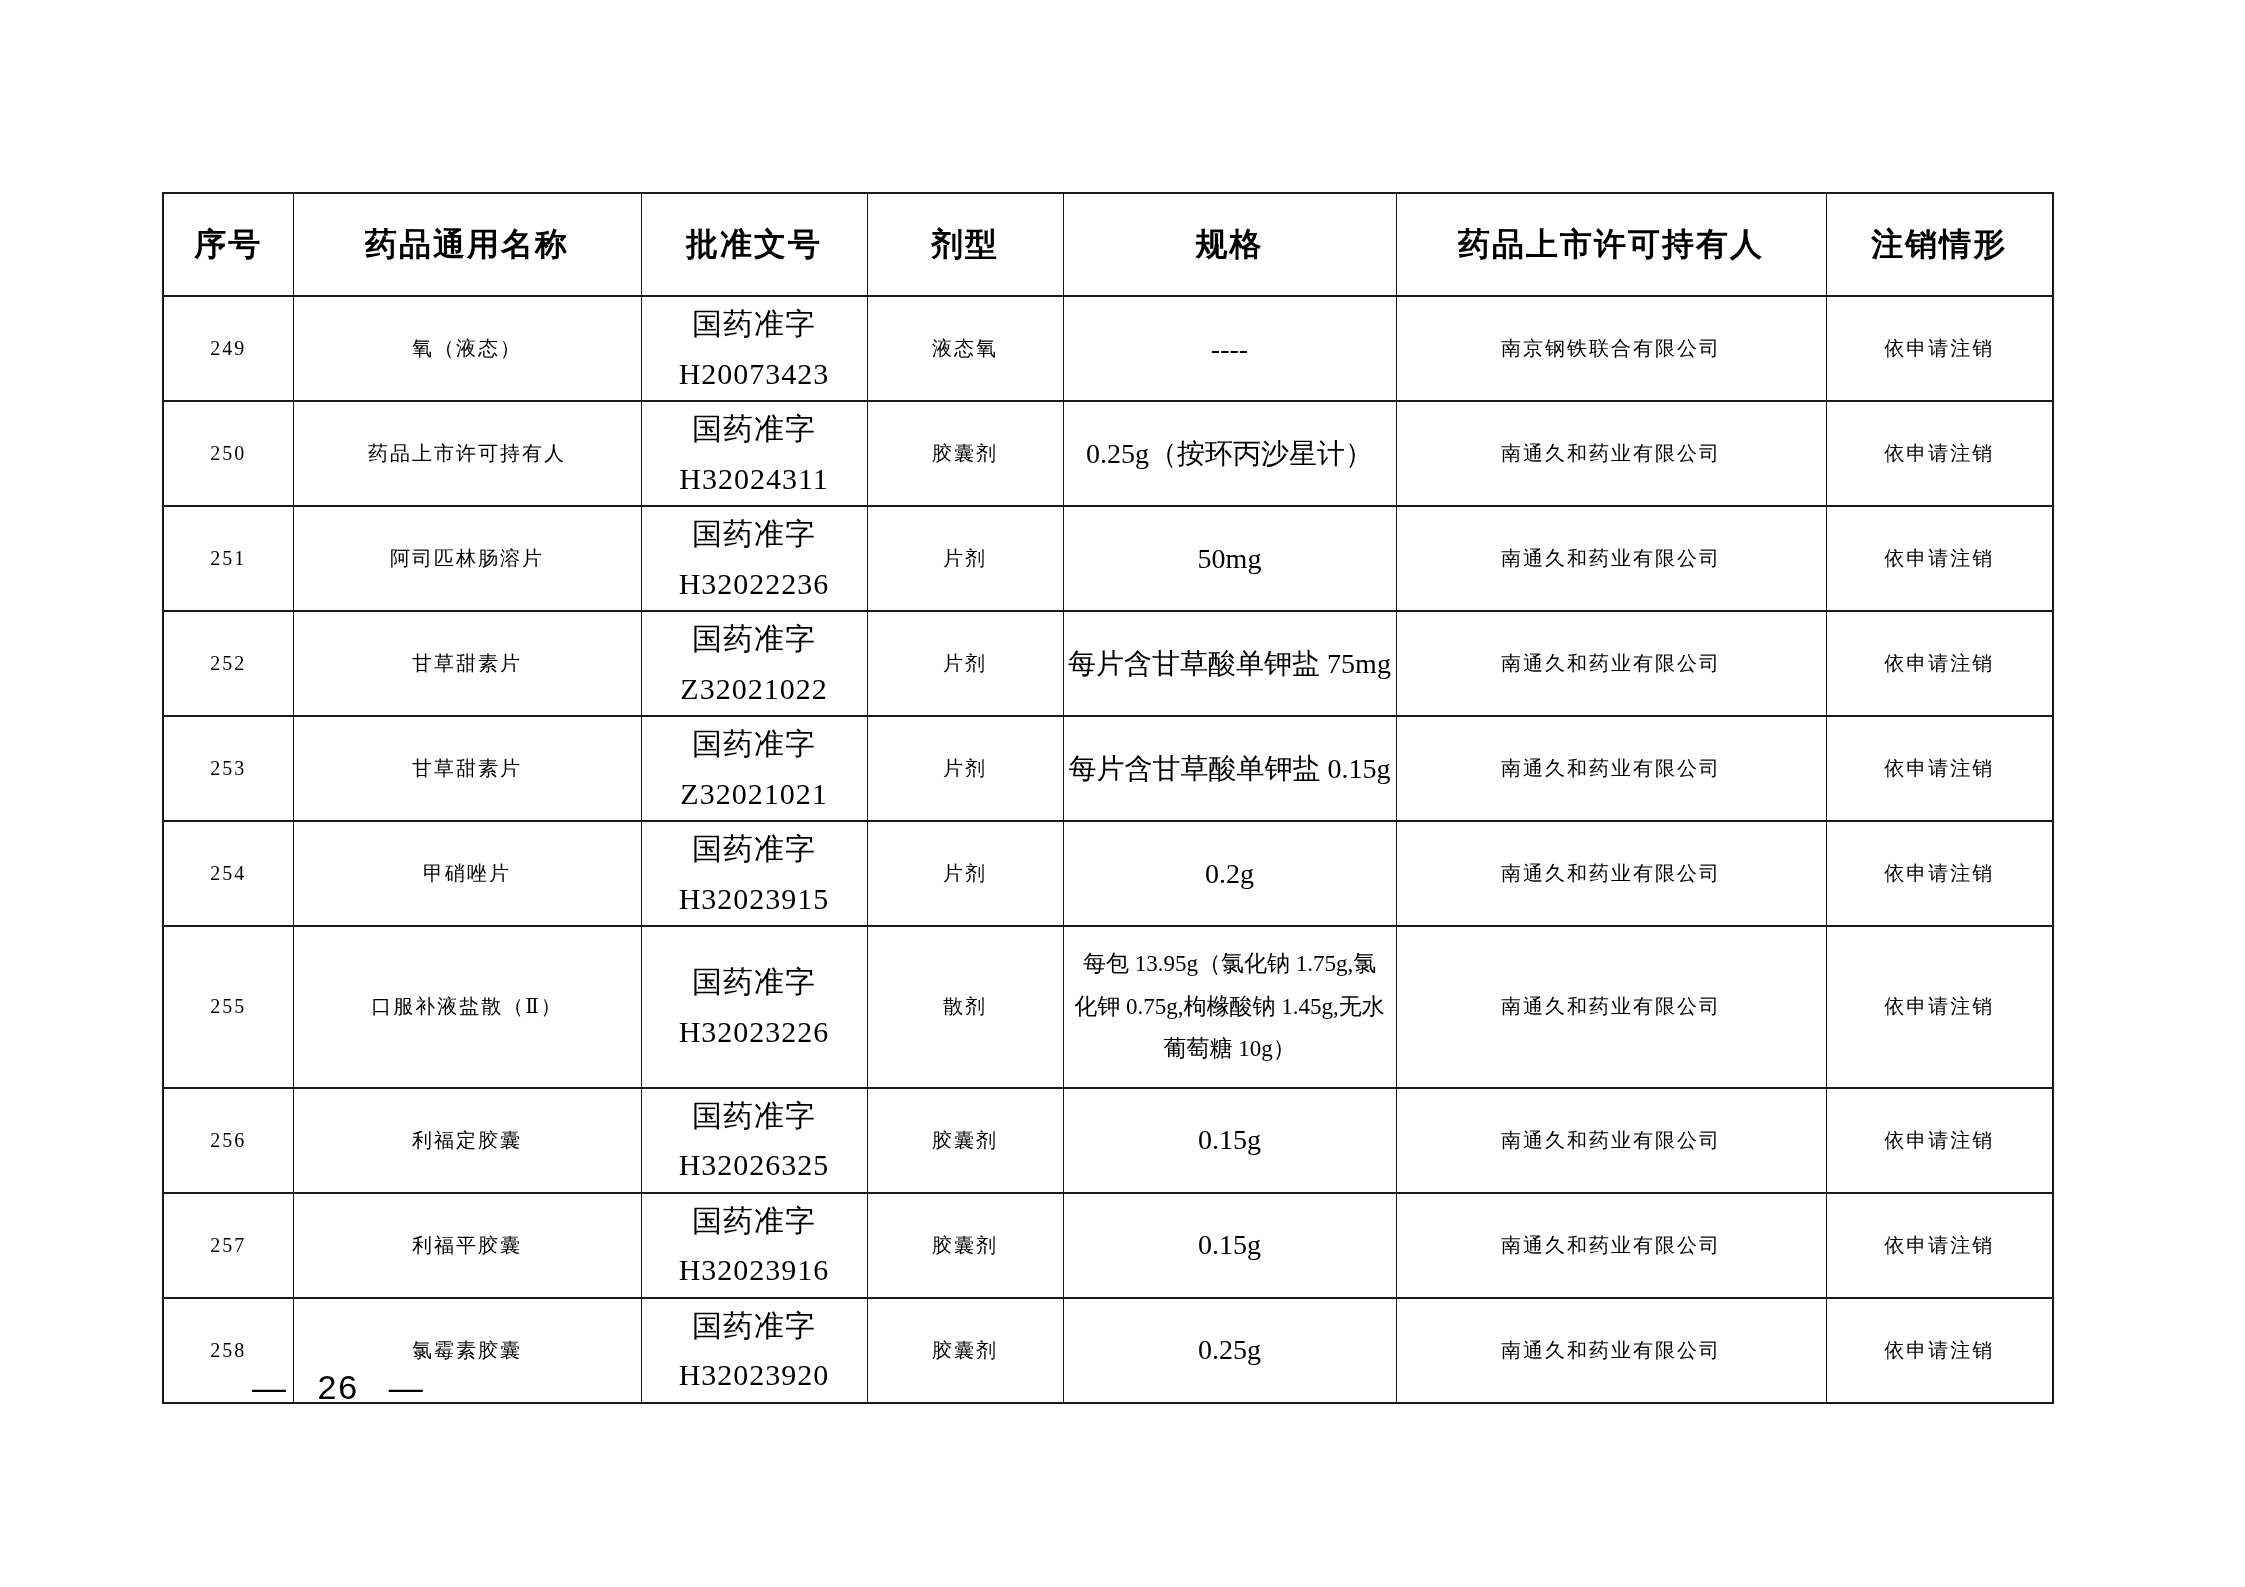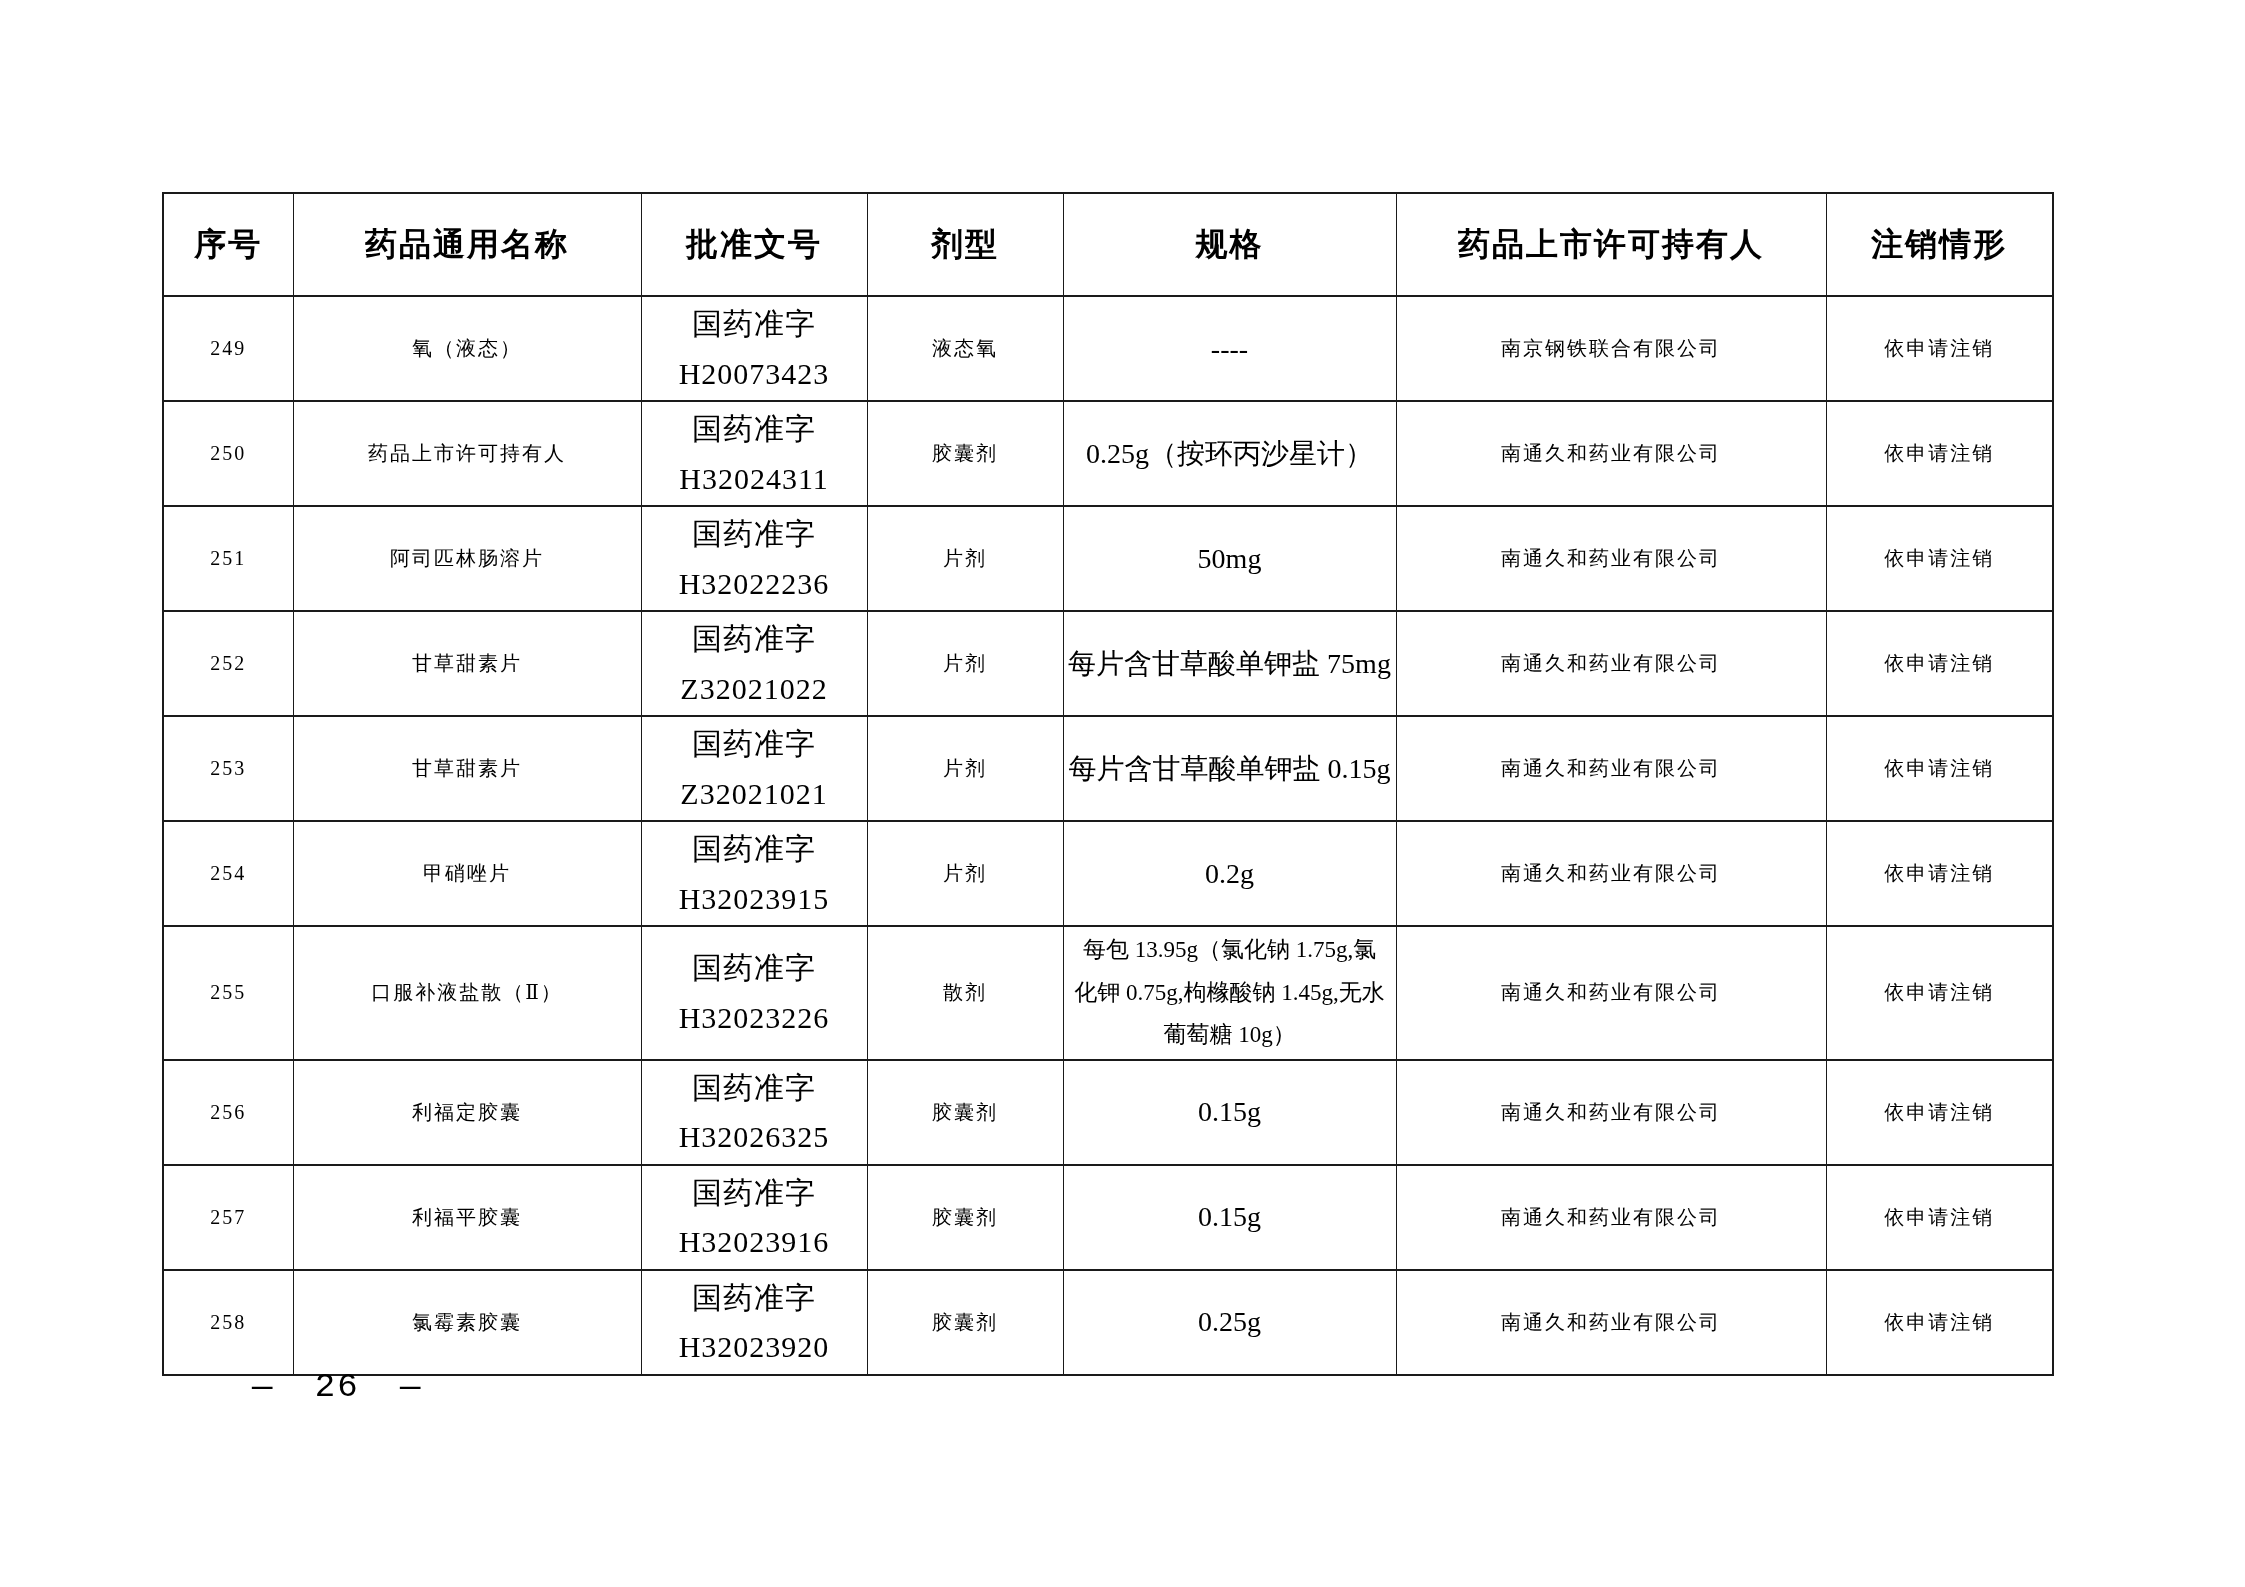--- a/index.html
+++ b/index.html
@@ -63,27 +63,27 @@
   }
   td.cell-spec {
     font-size: 28px;
     letter-spacing: 0;
     white-space: nowrap;
   }
   td.cell-spec.spec-small {
     font-size: 23px;
     line-height: 1.85;
     white-space: normal;
-    padding: 2px 8px;
+    padding: 16px 8px;
   }
   .page-number {
     position: absolute;
     left: 252px;
     top: 1368px;
-    font-family: Liberation Mono, monospace;
+    font-family: Liberation Sans, sans-serif;
     font-size: 34px;
     letter-spacing: 2px;
     word-spacing: 18px;
     color: #000000;
     white-space: nowrap;
   }
 </style>
 </head>
 <body>
 

